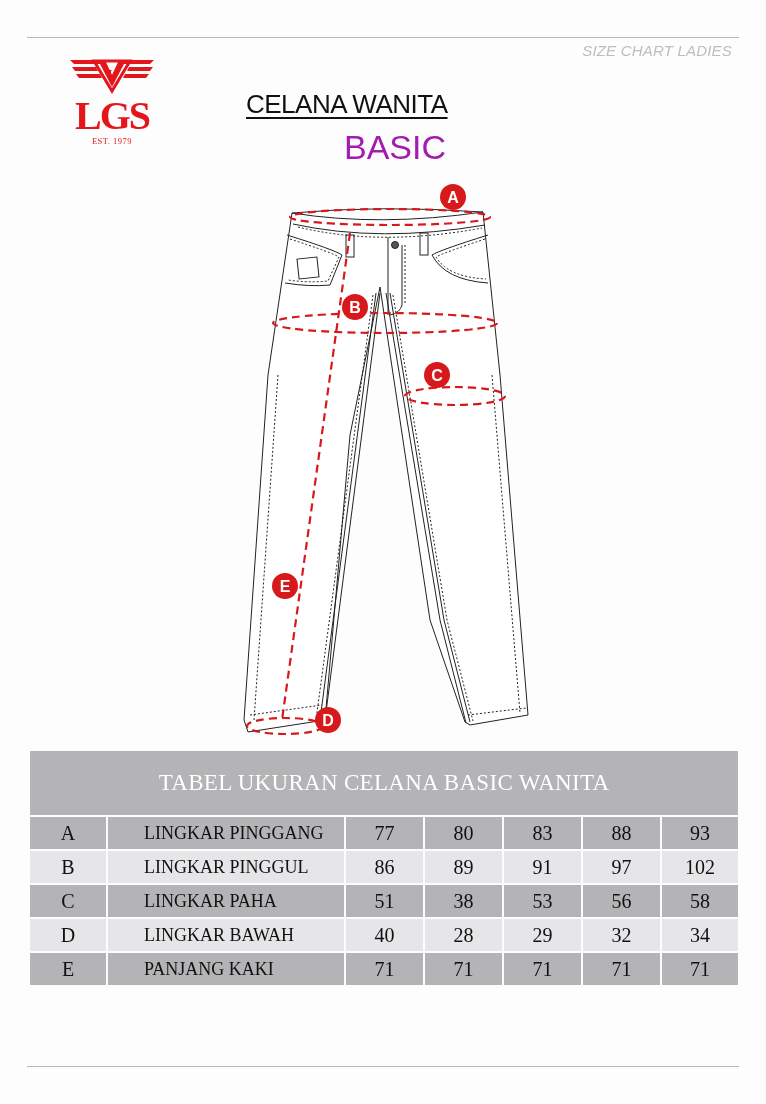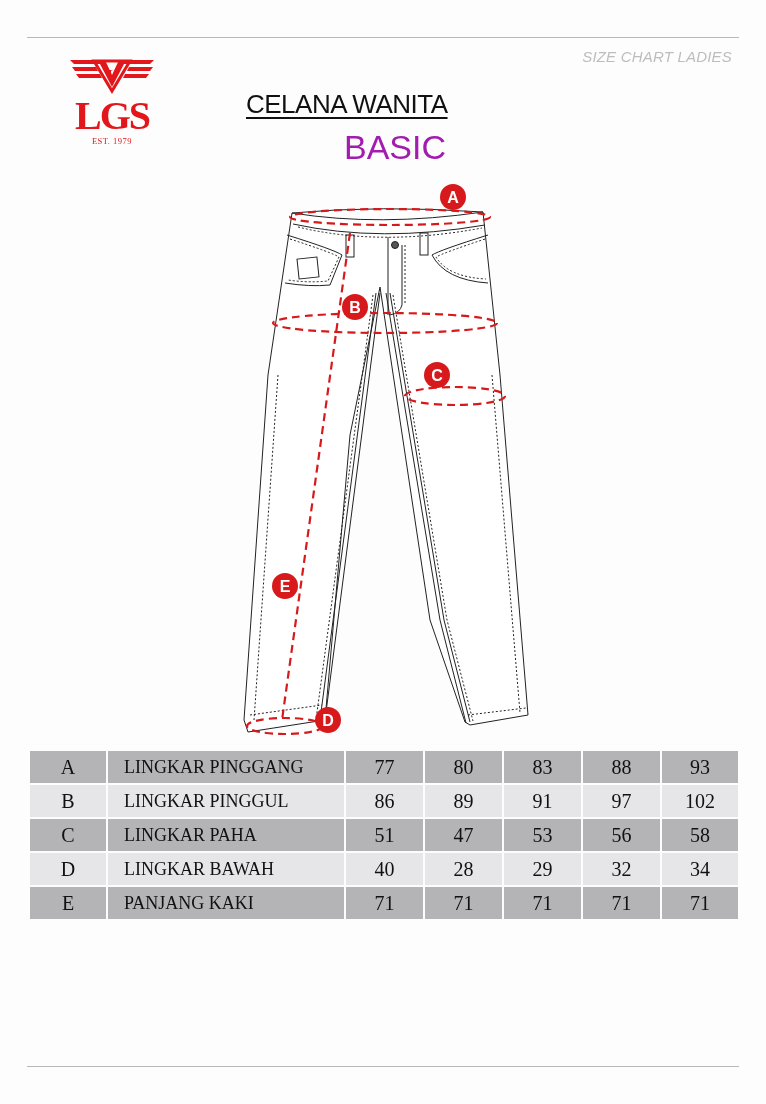--- a/index.html
+++ b/index.html
@@ -1,30 +1,30 @@
 <!DOCTYPE html>
 <html><head>
 <meta charset="utf-8">
 <style>
   html,body{margin:0;padding:0;background:#fdfdfd;}
   body{width:766px;height:1104px;position:relative;overflow:hidden;font-family:"Liberation Serif",serif;color:#111;}
   .rule{position:absolute;left:27px;width:712px;height:1px;background:#b9b9b9;}
-  .tag{position:absolute;right:34px;top:42px;font-family:"Liberation Sans",sans-serif;font-style:italic;font-size:15px;color:#bdbdbd;letter-spacing:0.2px;margin-top:6px;}
+  .tag{position:absolute;right:34px;top:42px;font-family:"Liberation Sans",sans-serif;font-style:italic;font-size:15px;color:#bdbdbd;letter-spacing:0.2px;}
   .logo{position:absolute;left:50px;top:55px;width:125px;height:95px;}
   .title1{position:absolute;left:246px;top:82px;font-family:"Liberation Sans",sans-serif;font-size:26px;text-decoration:underline;text-decoration-thickness:2px;text-underline-offset:4px;color:#111;letter-spacing:-0.5px;margin-top:7px;}
   .title2{position:absolute;left:344px;top:128px;font-family:"Liberation Sans",sans-serif;font-size:34px;color:#a21caf;}
   .drawing{position:absolute;left:230px;top:175px;width:300px;height:575px;}
   table.sz{position:absolute;left:28px;top:749px;width:710px;border-collapse:collapse;table-layout:fixed;}
   table.sz td,table.sz th{border:2px solid #fdfdfd;padding:0;text-align:center;font-weight:normal;}
   .cap td{background:#b4b3b5;height:64px;color:#fff;font-size:23px;letter-spacing:0.3px;}
   .hdr th{background:#e6e5e7;height:33px;font-weight:bold;font-size:21px;}
   .dark td{background:#b4b3b5;}
   .light td{background:#e6e5e7;}
   .row td{height:32px;font-size:20px;}
-  .row td.lbl{text-align:left;padding-left:16px;font-size:18px;}
+  .row td.lbl{text-align:left;padding-left:36px;font-size:18px;}
 </style>
 </head>
 <body>
 
 <div class="rule" style="top:37px"></div>
 <div class="tag">SIZE CHART LADIES</div>
 
 <svg class="logo" viewBox="0 0 125 95">
   <g fill="#e3171b">
     <path d="M20 5 H55 L62 20 L69 5 H104 L100 9 H74 L62 32 L50 9 H24 Z"></path>
@@ -102,20 +102,23 @@
   <colgroup>
     <col style="width:78px">
       <col style="width:238px">
     <col style="width:79px">
       <col style="width:79px">
       <col style="width:79px">
       <col style="width:79px">
       <col style="width:78px">
   </colgroup>
   <tbody>
+      <tr class="cap">
+        <td colspan="7">TABEL UKURAN CELANA BASIC WANITA</td>
+      </tr>
   <tr class="row dark">
     <td>A</td>
     <td class="lbl">LINGKAR PINGGANG</td>
     <td>77</td>
     <td>80</td>
     <td>83</td>
     <td>88</td>
     <td>93</td>
   </tr>
   <tr class="row light">
@@ -124,21 +127,21 @@
     <td>86</td>
     <td>89</td>
     <td>91</td>
     <td>97</td>
     <td>102</td>
   </tr>
   <tr class="row dark">
     <td>C</td>
     <td class="lbl">LINGKAR PAHA</td>
     <td>51</td>
-    <td>47</td>
+    <td>38</td>
     <td>53</td>
     <td>56</td>
     <td>58</td>
   </tr>
   <tr class="row light">
     <td>D</td>
     <td class="lbl">LINGKAR BAWAH</td>
     <td>40</td>
     <td>28</td>
     <td>29</td>

